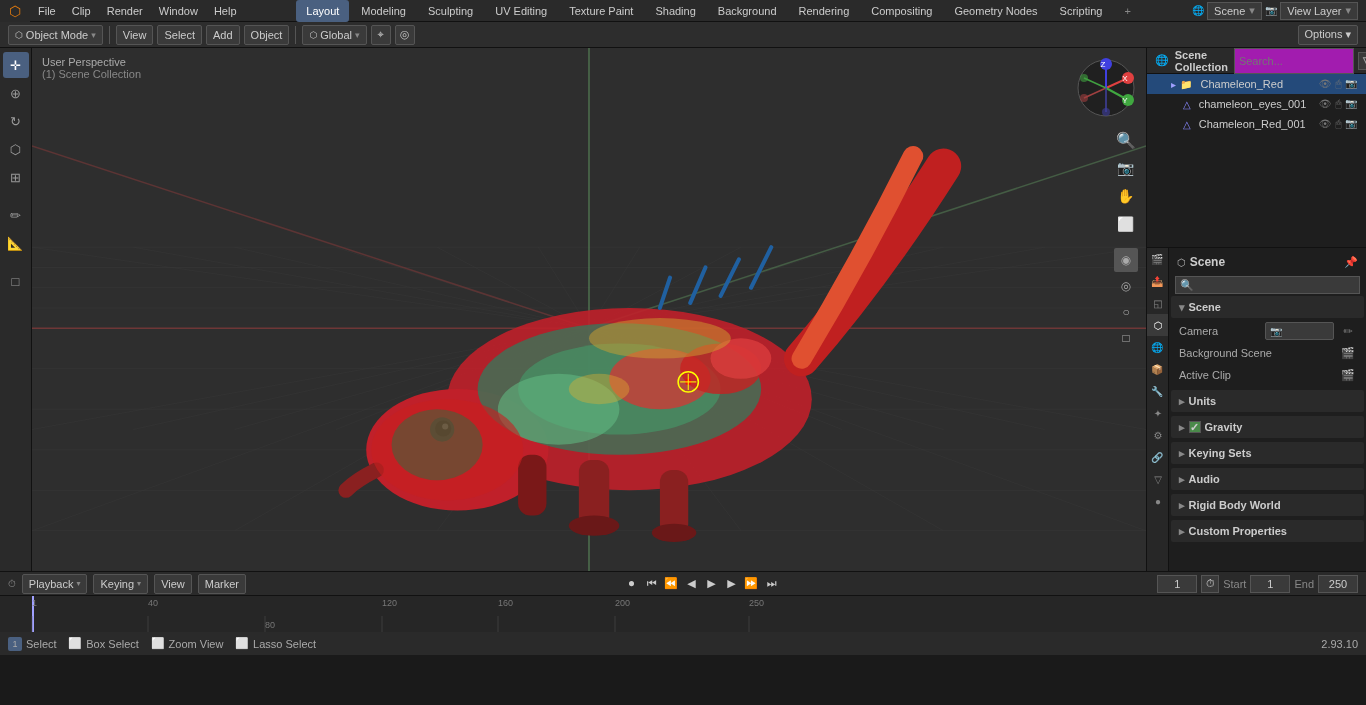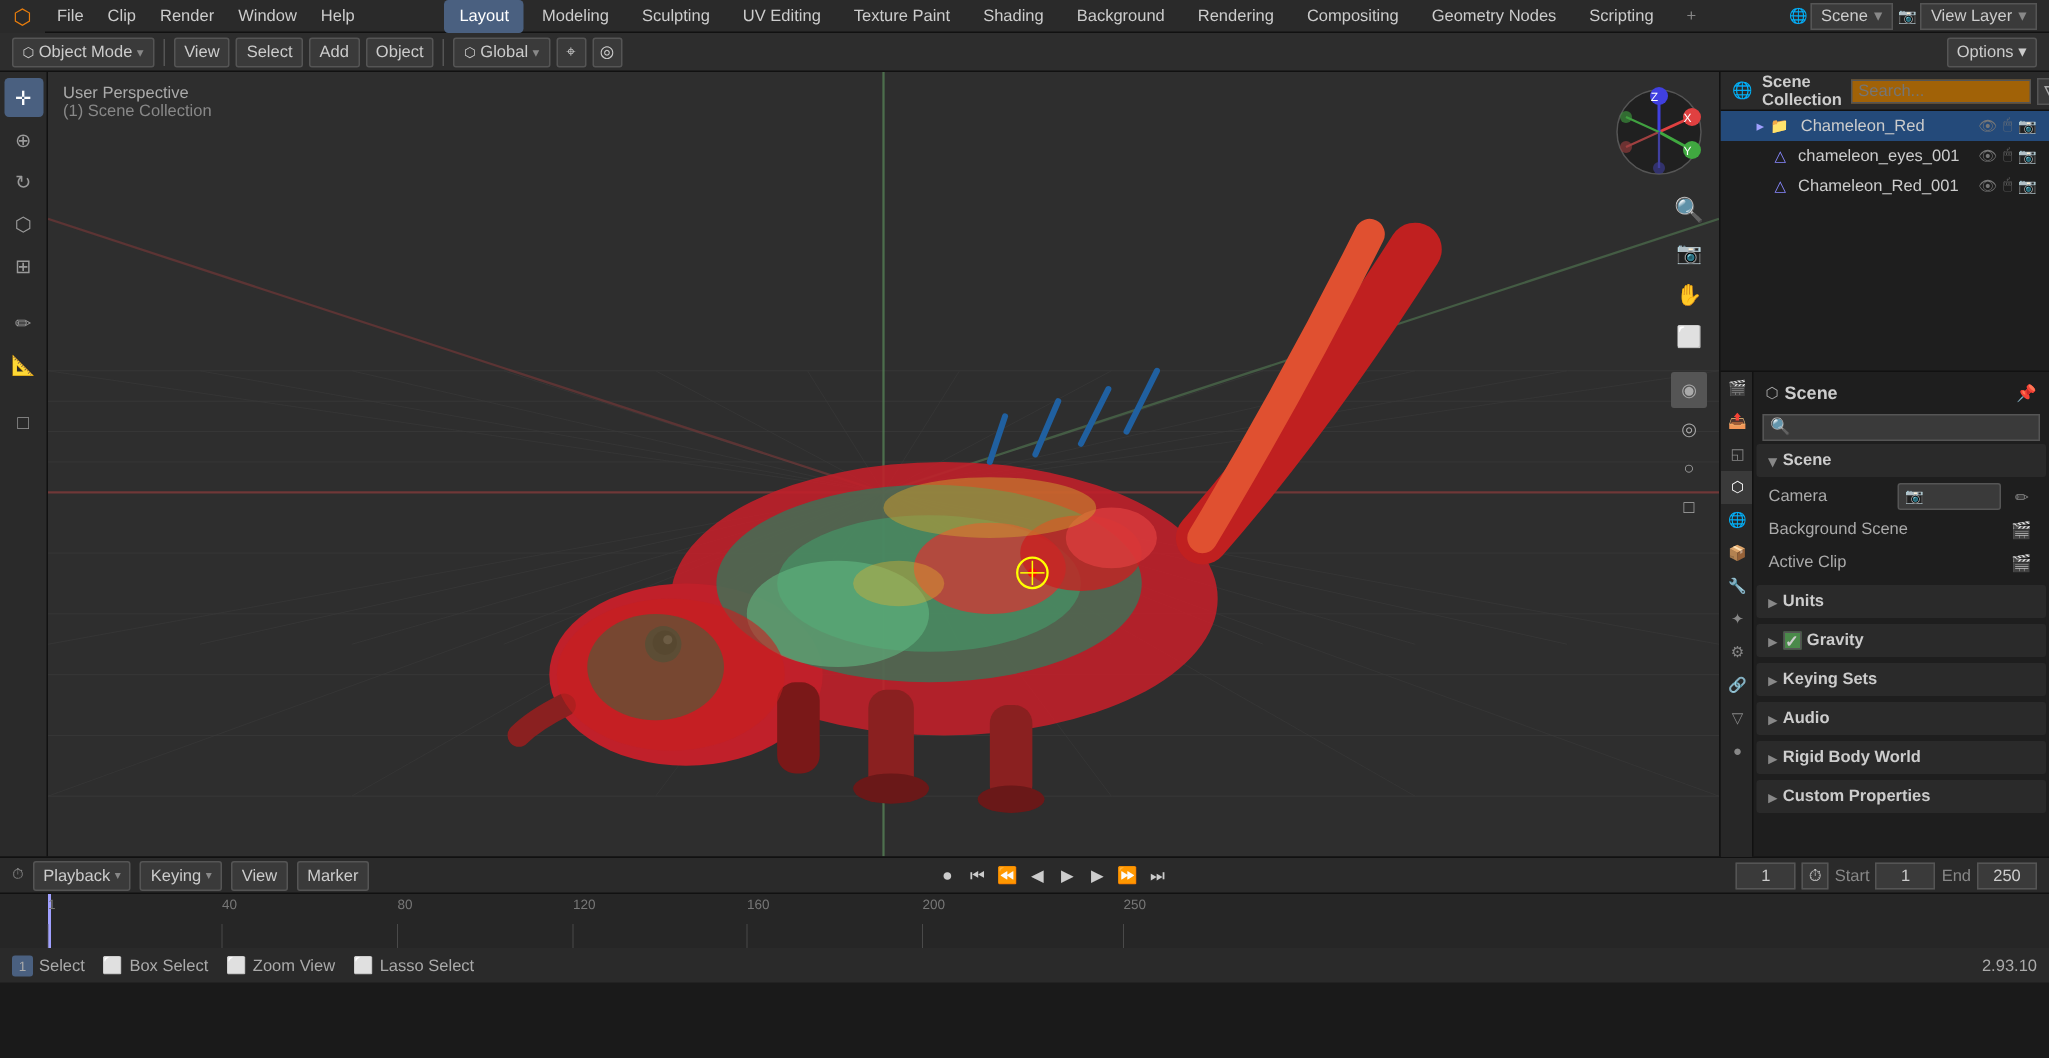--- a/index.html
+++ b/index.html
@@ -327,24 +327,24 @@
       display: flex;
       align-items: center;
       padding: 0 8px;
       gap: 12px;
       border-top: 1px solid #111;
       font-size: 11px;
       color: #aaa;
     }
 
     .search-bar {
-      background: #a16207;
+      background: #a21caf;
       border: 1px solid #555;
       color: #ccc;
-      height: 16px;
+      height: 26px;
       padding: 0 4px;
       font-size: 11px;
       display: flex;
       align-items: center;
       flex: 1;
       max-width: 120px;
     }
 
     .filter-btn {
       width: 18px;
@@ -798,21 +798,21 @@
       <span style="color:#888;">End</span>
       <input type="text" style="width: 40px; background: rgb(58, 58, 58); border: 1px solid rgb(85, 85, 85); color: rgb(204, 204, 204); height: 18px; text-align: center; font-size: 11px;" value="250">
     </div>
   </div>
 
   <div id="timeline-ruler" style="height:36px;background:#262626;position:relative;overflow:hidden;">
     <div class="frame-indicator" style="left:32px;"></div>
 
     <div class="timeline-frame-num" style="left:32px;">1</div>
     <div class="timeline-frame-num" style="left:148px;">40</div>
-    <div class="timeline-frame-num" style="left:265px;">80</div>
+    <div class="timeline-frame-num" style="left:265px;margin-top:22px;">80</div>
     <div class="timeline-frame-num" style="left:382px;text-align:right;">120</div>
     <div class="timeline-frame-num" style="left:498px;">160</div>
     <div class="timeline-frame-num" style="left:615px;">200</div>
     <div class="timeline-frame-num" style="left:749px;">250</div>
 
     <svg width="100%" height="36" xmlns="http://www.w3.org/2000/svg" style="position:absolute;top:0;left:0;">
       <g stroke="#555" stroke-width="0.5">
 
         <line x1="32" y1="20" x2="32" y2="36"></line>
         <line x1="148" y1="20" x2="148" y2="36"></line>

